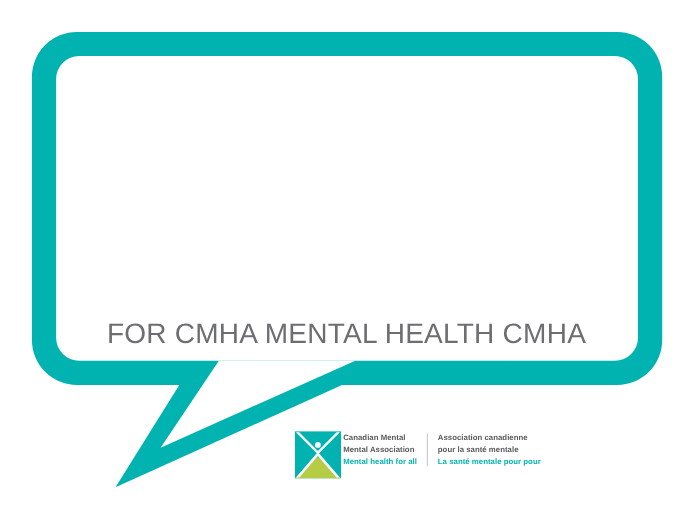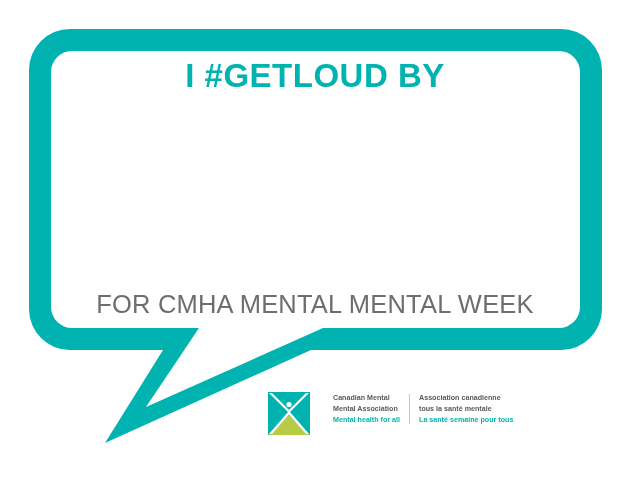--- a/index.html
+++ b/index.html
@@ -70,21 +70,21 @@
     align-items: flex-start;
   }
   .cmha-mark {
     width: 42px;
     height: 43px;
     flex: 0 0 auto;
   }
   .cmha-wordmarks {
     display: flex;
     align-items: center;
-    margin-left: 23px;
+    margin-left: 2px;
     padding-top: 1px;
   }
   .cmha-block {
     font-size: 7.1px;
     line-height: 1.55;
     color: #58595b;
     font-weight: bold;
     letter-spacing: 0.02px;
     white-space: nowrap;
   }
@@ -143,22 +143,21 @@
              A 21,21 0 0 1 72,51
              Z"></path>
 
     <path fill="#ffffff" d="M 199,328
              L 323,328
              L 146,407
              Z"></path>
   </svg>
 
   <div class="bubble-text-layer">
-    <div class="headline">I #GETLOUD BY</div>
-    <div class="subline">FOR CMHA MENTAL MENTAL WEEK</div>
+    <div class="subline">FOR CMHA MENTAL HEALTH CMHA</div>
   </div>
 
   <div class="cmha-logo">
 
     <svg class="cmha-mark" viewBox="0 0 42 43">
       <rect x="0" y="0" width="42" height="43" fill="#00b3b0"></rect>
 
       <path d="M 0,43 L 21,23 L 42,43 Z" fill="#b5cc44"></path>
 
       <path d="M 1,1 L 20,20 L 1,42 L 4,42 L 21,22.5 L 38,42 L 41,42 L 22,20 L 41,1 L 38,1 L 21,18 L 4,1 Z" fill="#ffffff"></path>
@@ -168,20 +167,20 @@
 
     <div class="cmha-wordmarks">
       <div class="cmha-block">
         <div>Canadian Mental</div>
         <div>Mental Association</div>
         <div class="tag">Mental health for all</div>
       </div>
       <div class="cmha-divider"></div>
       <div class="cmha-block">
         <div>Association canadienne</div>
-        <div>tous la santé mentale</div>
-        <div class="tag">La santé semaine pour tous</div>
+        <div>pour la santé mentale</div>
+        <div class="tag">La santé mentale pour pour</div>
       </div>
     </div>
   </div>
 
 
 </div>
 
 </body></html>

